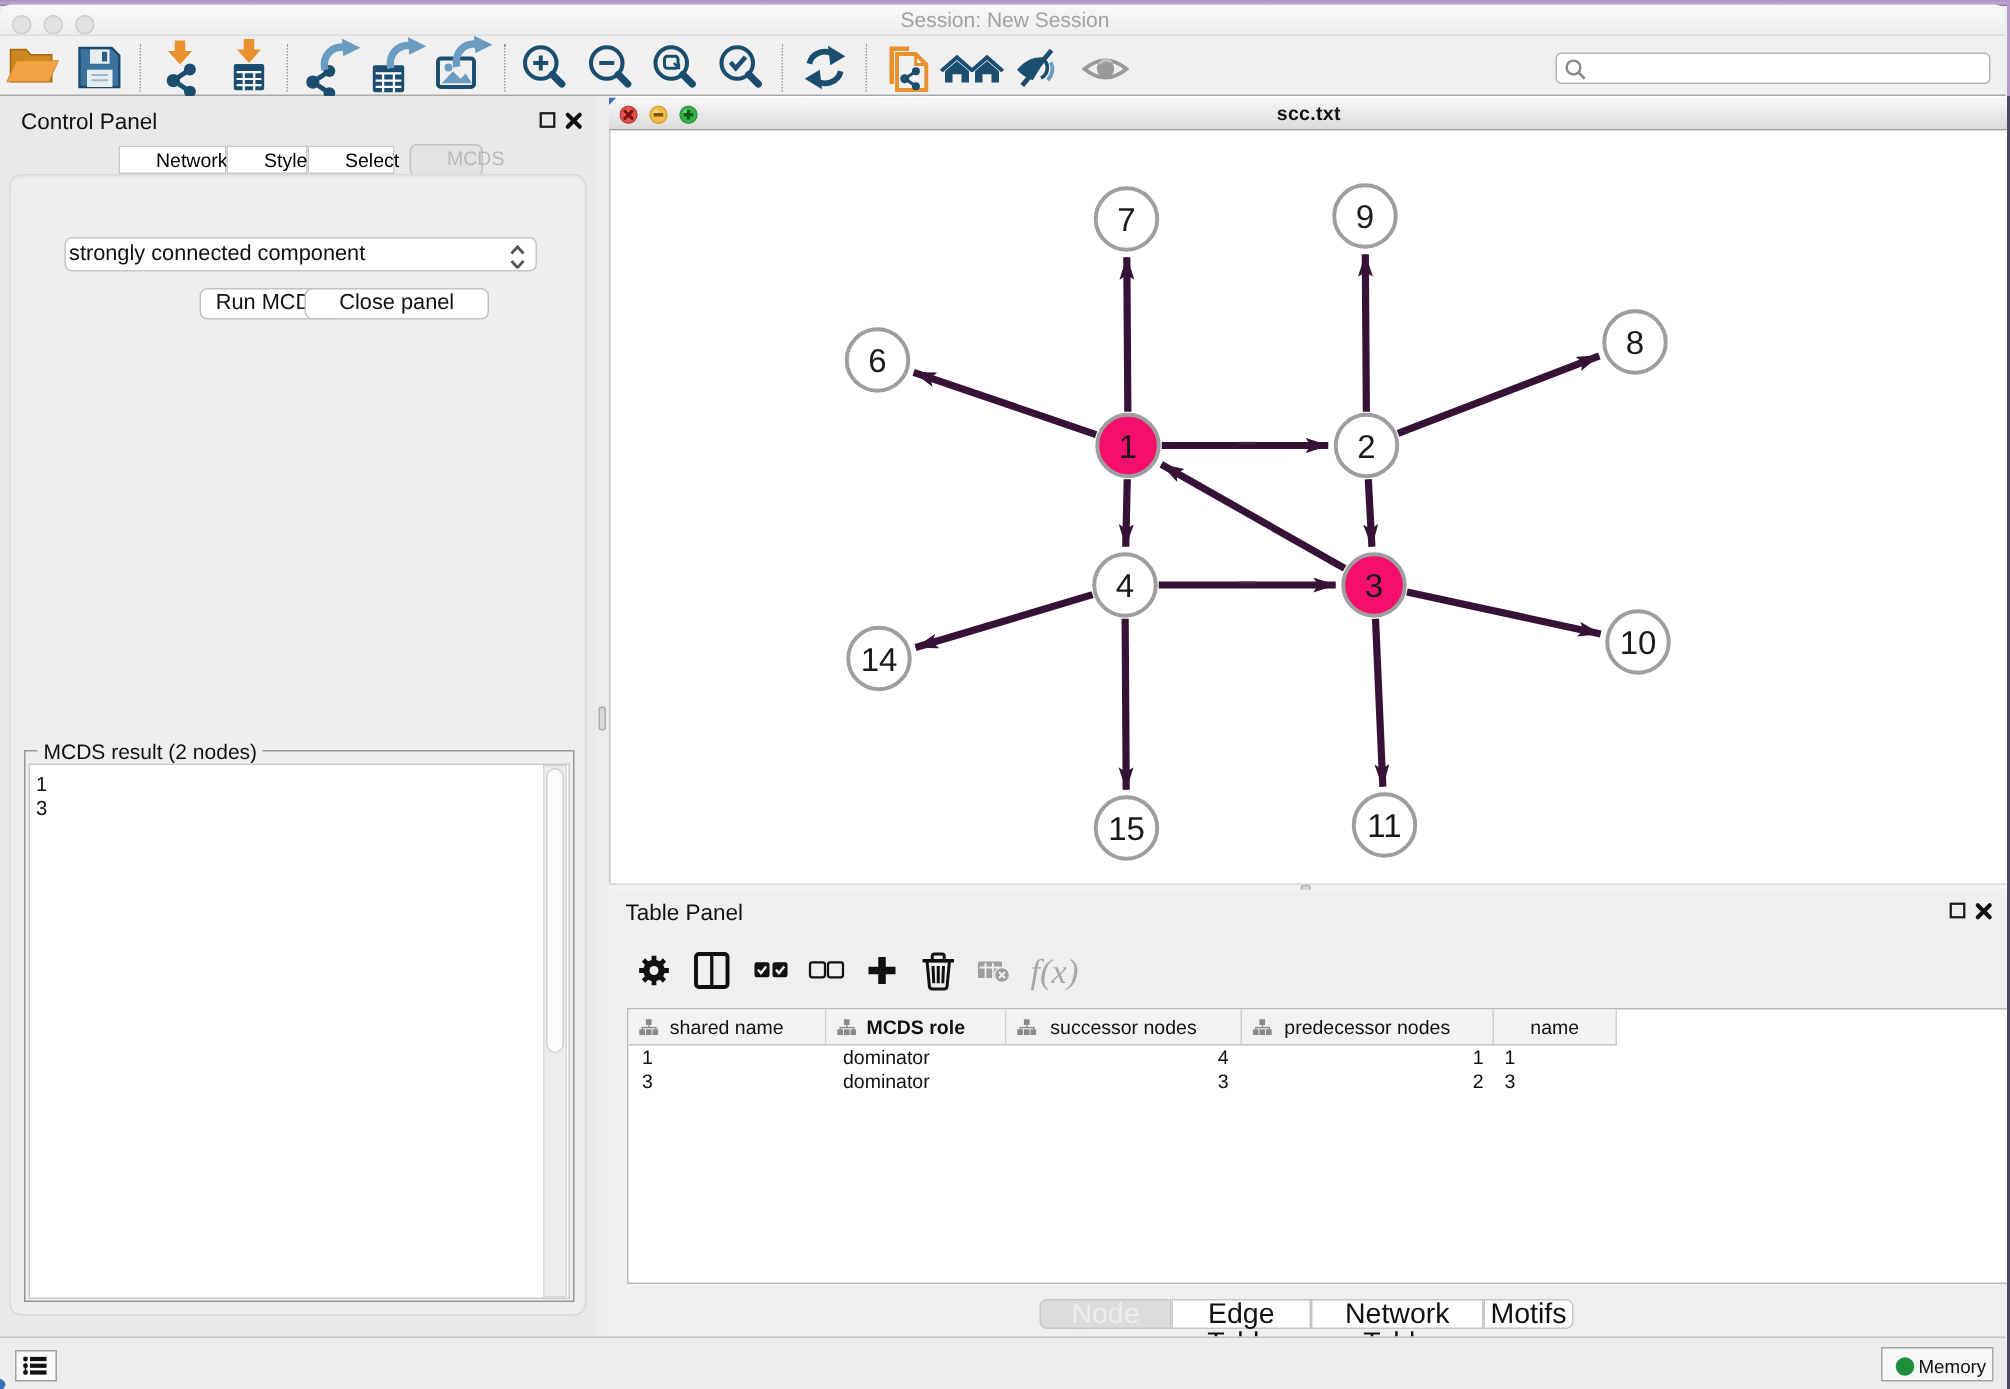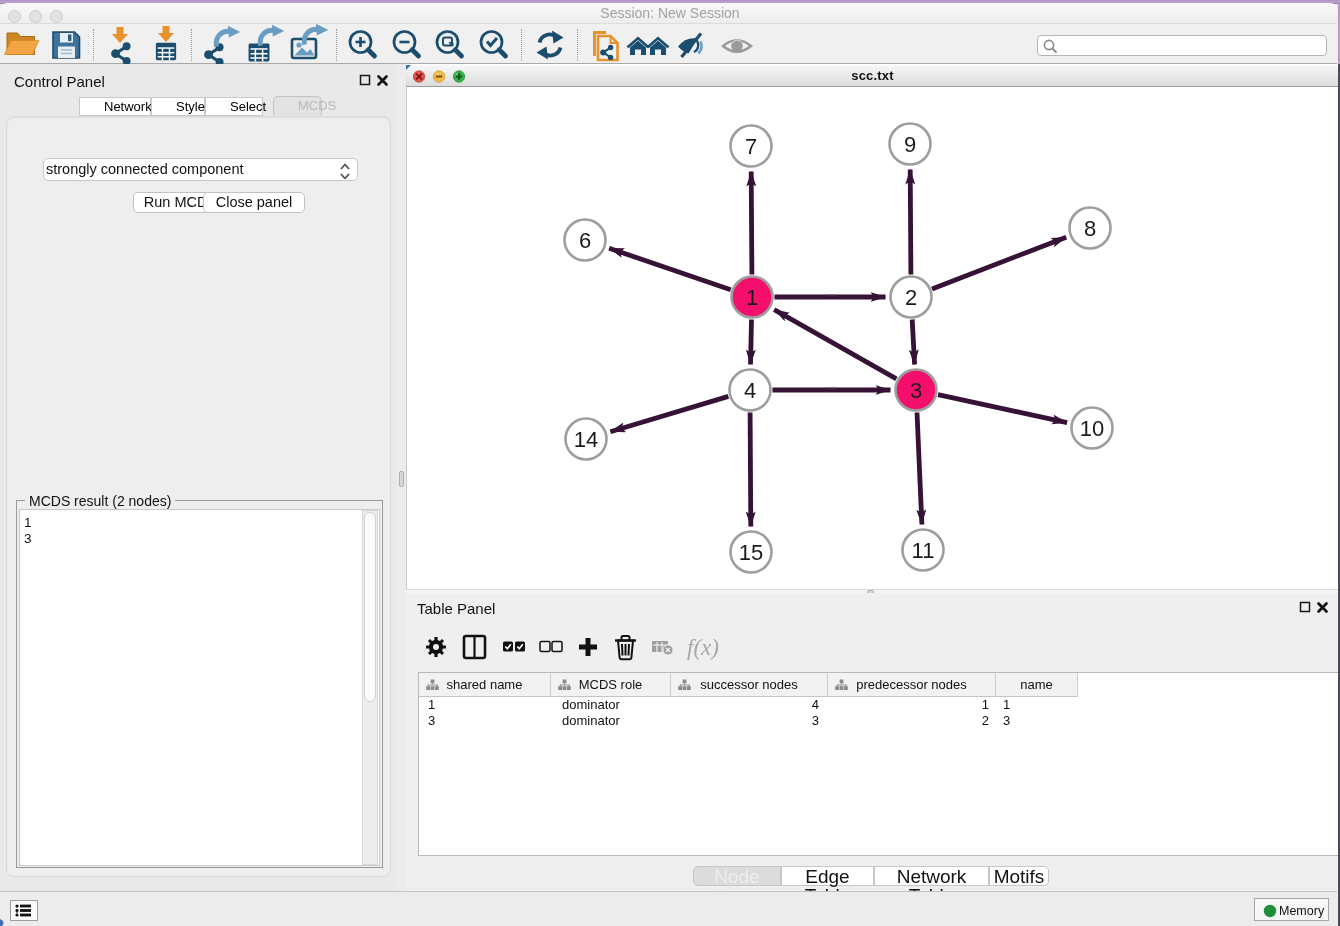--- a/index.html
+++ b/index.html
@@ -238,21 +238,21 @@
   <div class="tab" style="left:151px; width:54px;">Style</div>
   <div class="tab" style="left:205px; width:58px;">Select</div>
   <div class="tab" id="tab-mcds" style="left:273px; width:49px;text-align:right;">MCDS</div>
 
   <div id="cpcontent"></div>
   <div id="combo">strongly connected component<svg style="position:absolute;right:7px;top:3.5px" width="11" height="16">
         <path d="M2,6 L6,1.5 L10,6" fill="none" stroke="#555" stroke-width="1.8"></path>
         <path d="M2,11 L6,15.5 L10,11" fill="none" stroke="#555" stroke-width="1.8"></path>
       </svg></div>
   <div class="btn" style="left:94px; width:95px;margin-left:39px;">Run MCDS</div>
-  <div class="btn" style="left:203px; width:102px;">Close panel</div>
+  <div class="btn" style="left:203px; width:123px;">Close panel</div>
   <div id="fieldset"></div>
   <div id="legend">MCDS result (2 nodes)</div>
   <div id="resultbox">1<br>3</div>
   <div id="res-sb">
       <div id="res-thumb"></div>
     </div>
 </div>
 <div class="abs" id="vsplit">
     <div id="vgrip"></div>
   </div>
@@ -392,21 +392,21 @@
           <g fill="#8a8a8a">
             <rect x="4.6" y="0.5" width="3.8" height="3.8"></rect>
             <rect x="0.2" y="7.2" width="3.8" height="3.8"></rect>
             <rect x="4.6" y="7.2" width="3.8" height="3.8"></rect>
             <rect x="9" y="7.2" width="3.8" height="3.8"></rect>
             <path d="M6.2,4.3 h0.9 v1.5 h-0.9 z"></path>
             <rect x="1.8" y="5.6" width="9.8" height="0.9"></rect>
             <path d="M1.8,5.6 h0.9 v1.8 h-0.9 z M10.7,5.6 h0.9 v1.8 h-0.9 z"></path>
           </g>
         </svg>shared name</div>
-      <div class="thcell" style="left:132px; width:120px;"><svg style="position:absolute;left:7px;top:6px" width="13" height="12">
+      <div class="thcell" style="left:132px; width:120px;font-weight:bold;"><svg style="position:absolute;left:7px;top:6px" width="13" height="12">
           <g fill="#8a8a8a">
             <rect x="4.6" y="0.5" width="3.8" height="3.8"></rect>
             <rect x="0.2" y="7.2" width="3.8" height="3.8"></rect>
             <rect x="4.6" y="7.2" width="3.8" height="3.8"></rect>
             <rect x="9" y="7.2" width="3.8" height="3.8"></rect>
             <path d="M6.2,4.3 h0.9 v1.5 h-0.9 z"></path>
             <rect x="1.8" y="5.6" width="9.8" height="0.9"></rect>
             <path d="M1.8,5.6 h0.9 v1.8 h-0.9 z M10.7,5.6 h0.9 v1.8 h-0.9 z"></path>
           </g>
         </svg>MCDS role</div>

